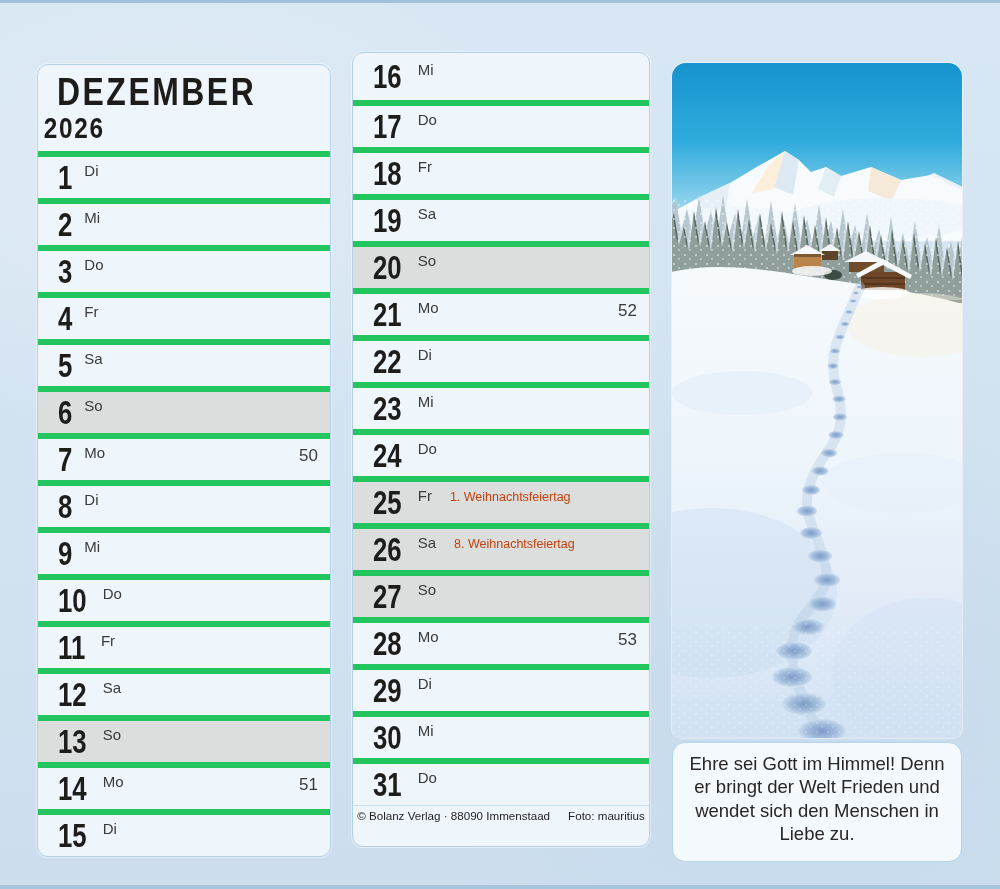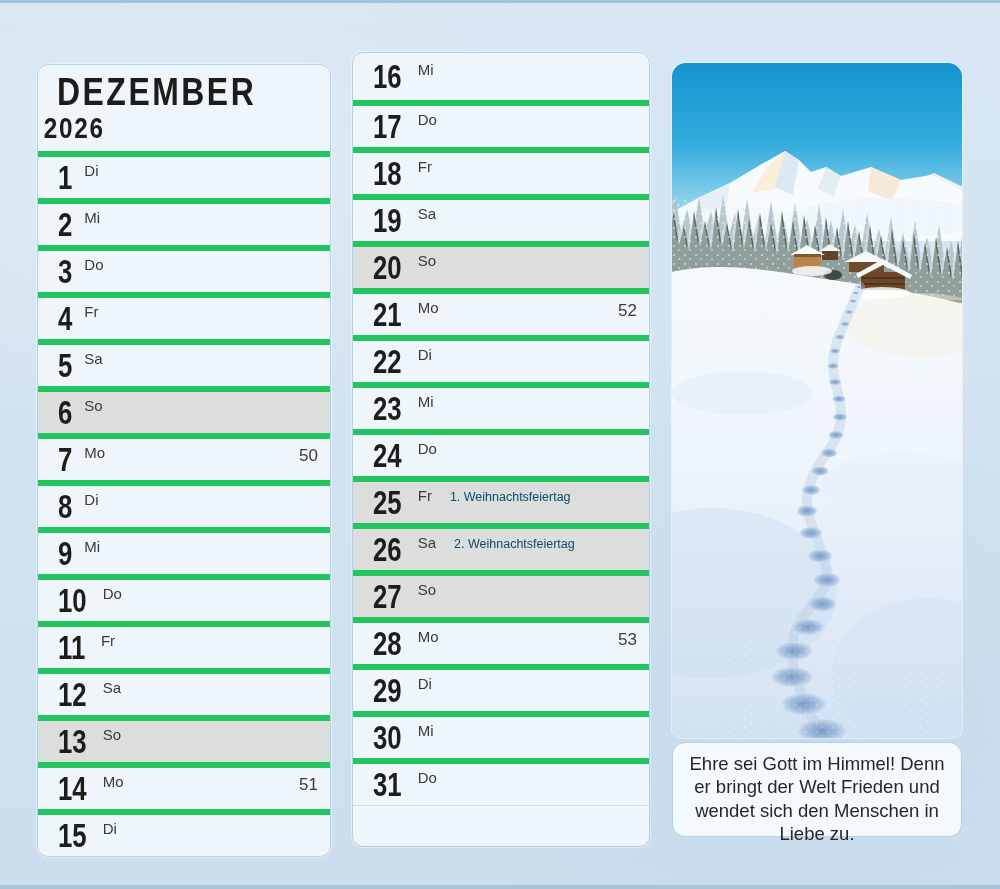--- a/index.html
+++ b/index.html
@@ -35,38 +35,38 @@
   .day-row{
     position:relative;height:47px;display:flex;align-items:center;
     padding-left:20px;box-sizing:border-box;border-top:6px solid #22c55e;
   }
   .day-row.hl{background:#dcdddd;}
   .day-num{
     font-size:33px;font-weight:bold;color:#1d1d1c;line-height:1;
     transform:scaleX(.78);transform-origin:0 60%;white-space:nowrap;
   }
   .day-wd{font-size:15px;color:#3a3a39;margin-left:8px;transform:translateY(-7px);}
-  .day-holiday{font-size:12.5px;color:#0c4a6e;margin-left:18px;transform:translateY(-6px);}
+  .day-holiday{font-size:12.5px;color:#c2410c;margin-left:18px;transform:translateY(-6px);}
   .day-week{position:absolute;right:12px;top:7px;font-size:17px;color:#3a3a39;}
 
   .imprint{
     border-top:1px solid #c9dff0;height:40px;box-sizing:border-box;
     padding-top:3px;text-align:center;font-size:11.6px;line-height:1.17;color:#1f1f1f;
     white-space:pre-wrap;
   }
 
   .photo-frame{
     position:absolute;left:672px;top:63px;width:290px;height:675px;
     border-radius:14px 14px 9px 9px;overflow:hidden;
     box-shadow:0 0 0 1px rgba(255,255,255,.45);
   }
   .photo-frame svg{display:block;}
 
   .verse-card{
-    position:absolute;left:672px;top:742px;width:290px;height:95px;
+    position:absolute;left:672px;top:742px;width:290px;height:120px;
     background:#f4f9fd;border:1.5px solid #b5d3e8;border-radius:13px;
     box-sizing:border-box;padding:9px 13px 0 13px;text-align:center;
   }
   .verse-text{font-size:18.5px;line-height:1.26;color:#272727;}
   .verse-ref{font-size:15px;color:#333;margin-top:3px;}
 </style>
 </head>
 <body>
 
 <div class="edge-top"></div>
@@ -183,21 +183,21 @@
         <span class="day-wd">Do</span>
       </div>
       <div class="day-row hl">
         <span class="day-num">25</span>
         <span class="day-wd">Fr</span>
         <span class="day-holiday">1. Weihnachtsfeiertag</span>
       </div>
       <div class="day-row hl">
         <span class="day-num">26</span>
         <span class="day-wd">Sa</span>
-        <span class="day-holiday">2. Weihnachtsfeiertag</span>
+        <span class="day-holiday">8. Weihnachtsfeiertag</span>
       </div>
       <div class="day-row hl">
         <span class="day-num">27</span>
         <span class="day-wd">So</span>
       </div>
       <div class="day-row">
         <span class="day-num">28</span>
         <span class="day-wd">Mo</span>
         <span class="day-week">53</span>
       </div>
@@ -207,21 +207,21 @@
       </div>
       <div class="day-row">
         <span class="day-num">30</span>
         <span class="day-wd">Mi</span>
       </div>
       <div class="day-row">
         <span class="day-num">31</span>
         <span class="day-wd">Do</span>
       </div>
     </div>
-  <div class="imprint"><br><br></div>
+  <div class="imprint"><span>© Bolanz Verlag · 88090 Immenstaad   Foto: mauritius</span><br><br></div>
 </div>
 
 <div class="photo-frame">
   <svg width="290" height="675" viewBox="0 0 290 675" xmlns="http://www.w3.org/2000/svg">
     <defs>
       <linearGradient id="sky" x1="0" y1="0" x2="0" y2="1">
         <stop offset="0" stop-color="#1593cd"></stop>
         <stop offset="0.45" stop-color="#30abdd"></stop>
         <stop offset="0.8" stop-color="#8ed2ec"></stop>
         <stop offset="1" stop-color="#dff2fa"></stop>

